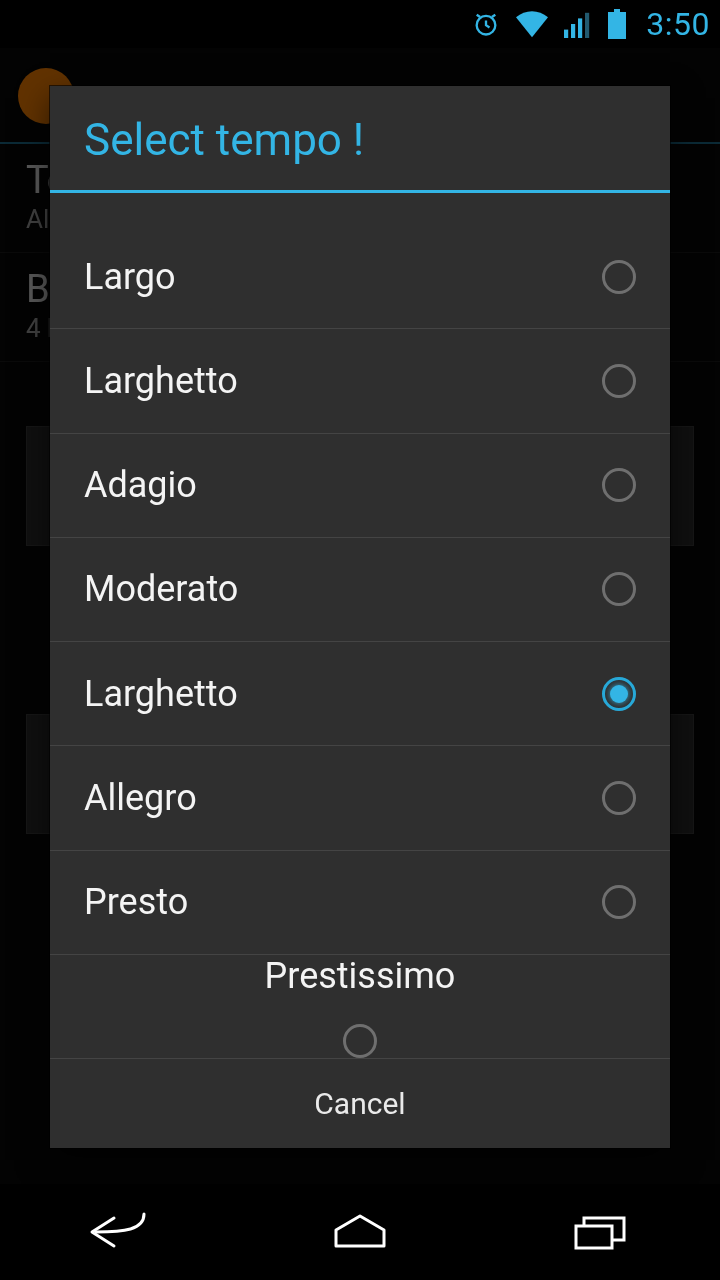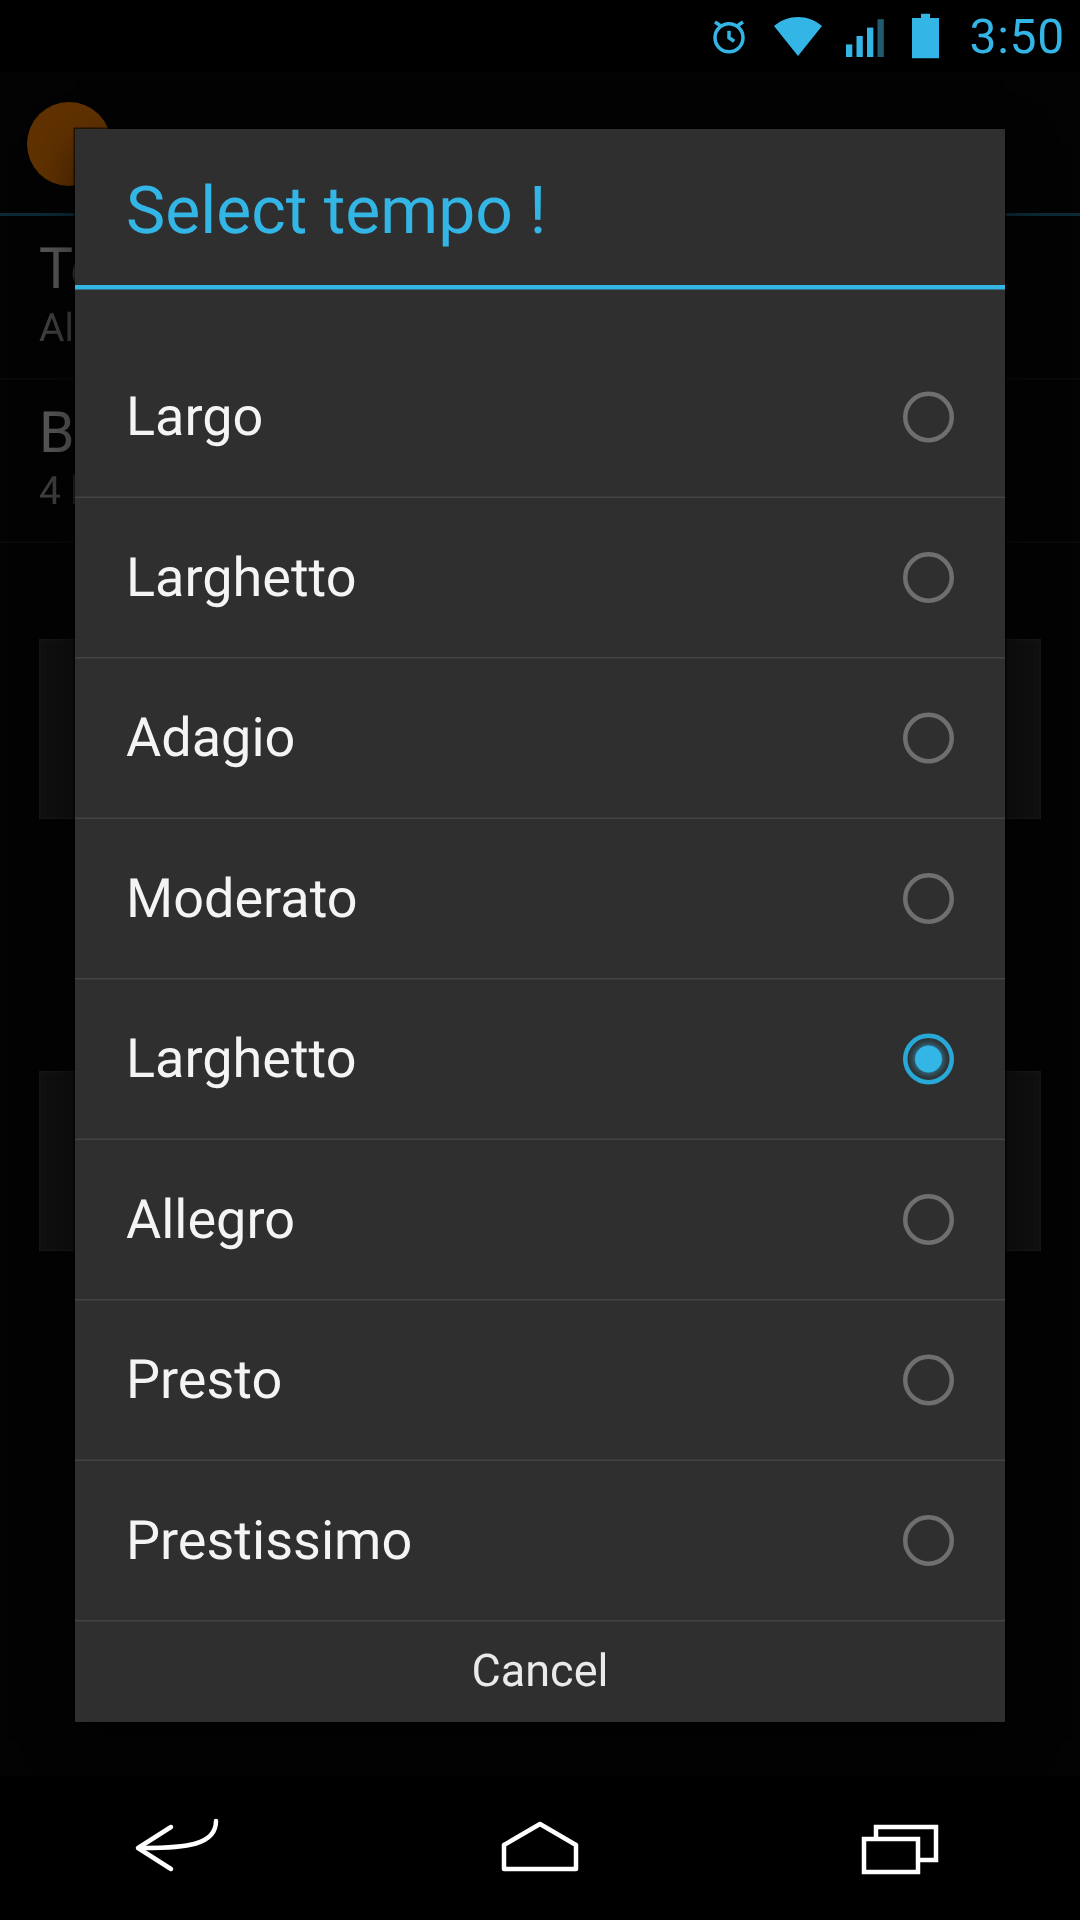--- a/index.html
+++ b/index.html
@@ -104,21 +104,21 @@
   }
   .option {
     flex: 1;
     display: flex;
     align-items: center;
     justify-content: space-between;
     padding: 0 34px;
     border-bottom: 1px solid #444;
     cursor: pointer;
   }
-  .option:last-child { border-bottom: none; }
+  .option:last-child { border-bottom: none; flex-direction: column; }
   .option-label {
     font-size: 36px;
     color: #f4f4f4;
     font-weight: 400;
   }
   .radio {
     width: 34px; height: 34px;
     border: 3px solid #6f6f6f;
     border-radius: 50%;
     position: relative;
@@ -132,21 +132,21 @@
     position: absolute;
     left: 50%; top: 50%;
     width: 18px; height: 18px;
     margin-left: -9px; margin-top: -9px;
     background: #33b5e5;
     border-radius: 50%;
     box-shadow: 0 0 6px rgba(51,181,229,0.9);
   }
   .dialog-footer {
     border-top: 1px solid #444;
-    height: 68px;
+    height: 90px;
     display: flex;
     align-items: center;
     justify-content: center;
     cursor: pointer;
   }
   .dialog-footer-label {
     font-size: 30px;
     color: #eaeaea;
   }
 

